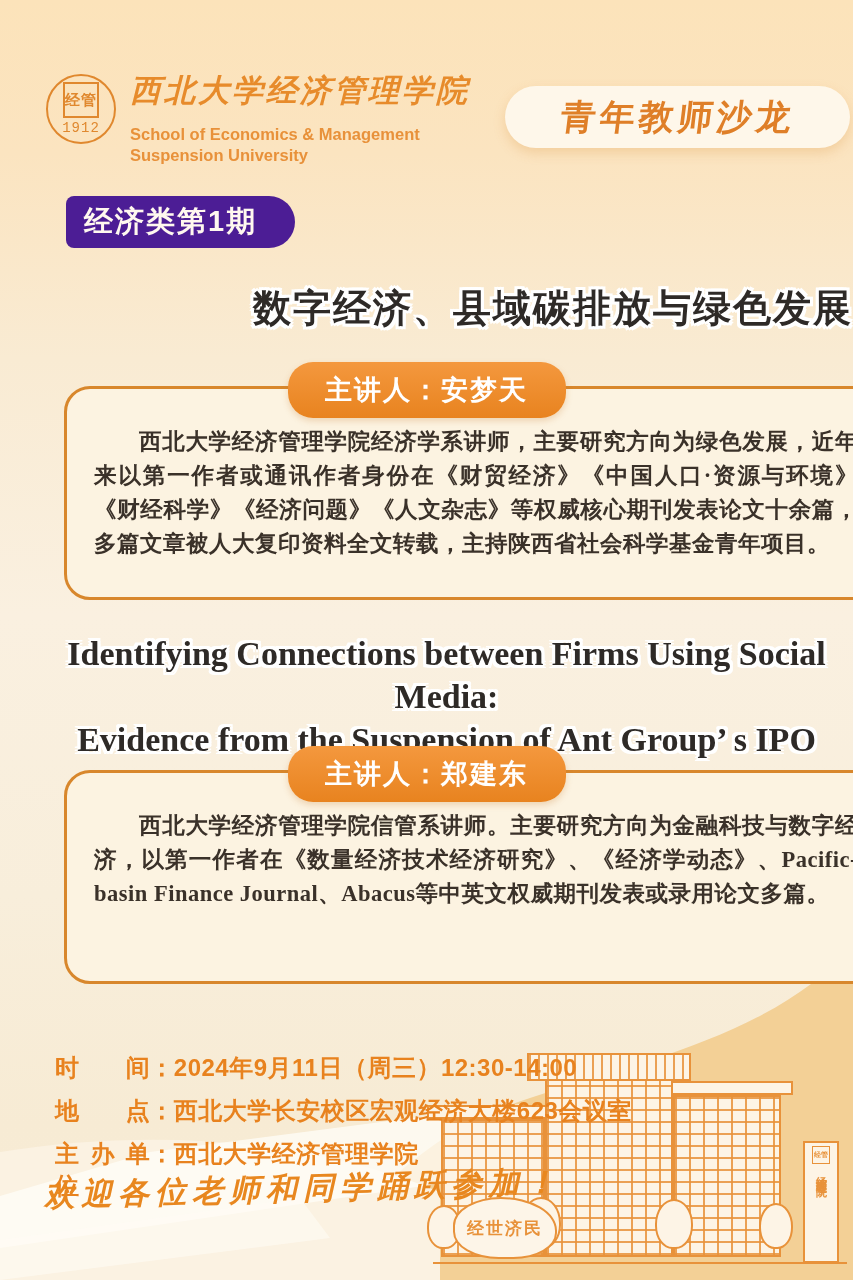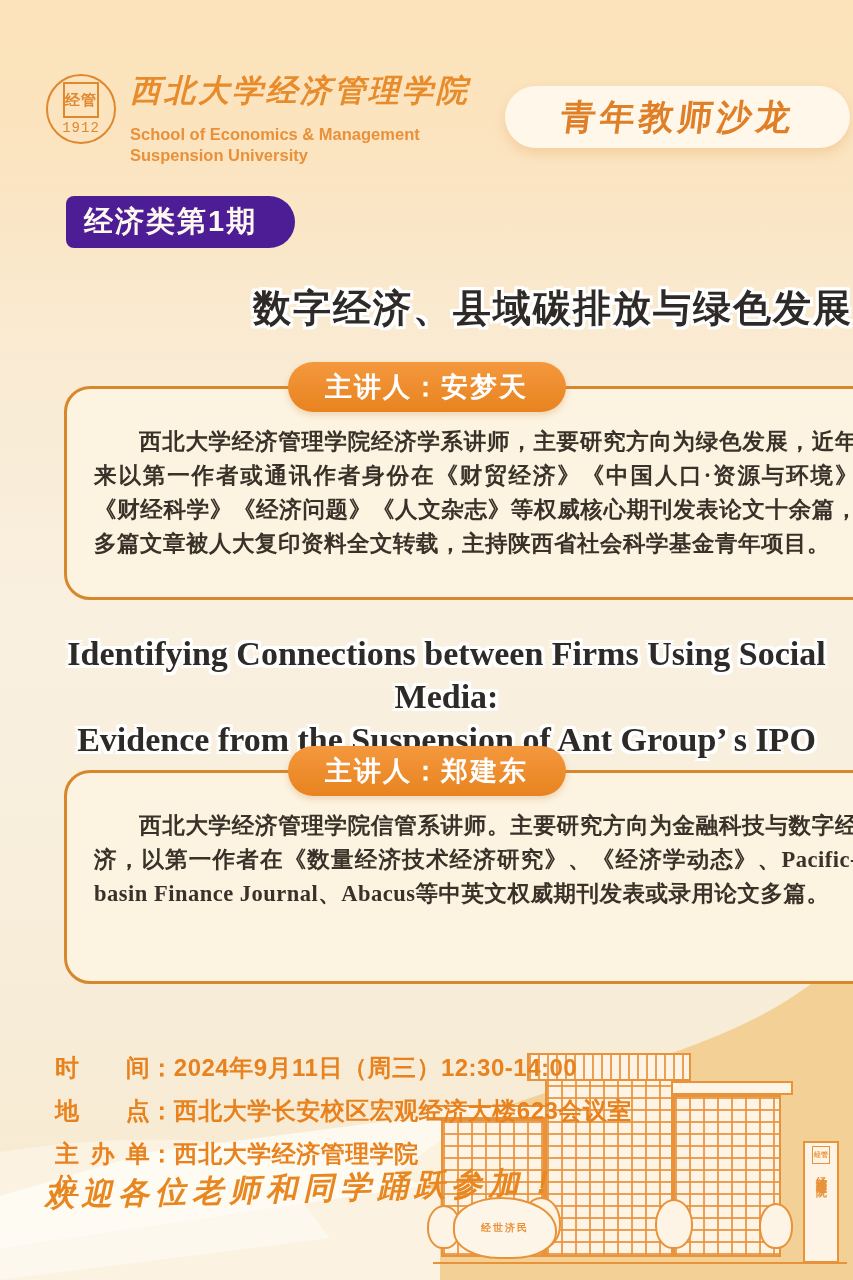--- a/index.html
+++ b/index.html
@@ -43,21 +43,21 @@
                font-family:"Liberation Serif","DejaVu Serif",serif;
                font-size:38px; font-weight:900; letter-spacing:2px; }
   .en-title{ position:absolute; left:0; right:0; top:632px; text-align:center; z-index:3;
              font-family:"Liberation Serif","DejaVu Serif",serif;
              font-size:34px; font-weight:900; line-height:43px;padding-left:40px; }
 
   
   .speaker-box{ position:absolute; left:64px; width:824px; height:214px; z-index:2;
                 border:3px solid #d8872c; border-radius:26px; background:#fcf3e1; }
   .box1{ top:386px; }  .box2{ top:770px; }
-  .speaker-badge{ position:absolute; left:50%; transform:translateX(-50%); width:278px; height:50px; z-index:4;
+  .speaker-badge{ position:absolute; left:50%; transform:translateX(-50%); width:278px; height:56px; z-index:4;
                   background:linear-gradient(180deg,#f4983e,#e8831f); border-radius:25px;
                   display:flex; align-items:center; justify-content:center;
                   color:#fff; font-size:27px; font-weight:900; letter-spacing:2px;
                   box-shadow:0 3px 6px rgba(200,120,40,.25); }
   .badge1{ top:362px; } .badge2{ top:746px; }
   .bio{ padding:36px 27px 0 27px; font-family:"Liberation Serif","DejaVu Serif",serif;
         font-weight:bold; font-size:22.5px; line-height:34px; color:#3a3129;
         text-align:justify; text-indent:2em; letter-spacing:.5px; }
 
   
@@ -100,21 +100,21 @@
           border:2.5px solid #e8923a; background:#fdf4e5; display:flex; flex-direction:column;
           align-items:center; padding-top:3px; color:#e8923a; }
   .bsign .sq{ width:18px; height:18px; border:1.5px solid #e8923a; font-size:7px; line-height:8px;
               display:flex; align-items:center; justify-content:center; font-weight:bold; }
   .bsign .vtxt{ writing-mode:vertical-rl; font-size:11px; font-weight:bold; letter-spacing:2px; margin-top:3px;
                 font-family:"Liberation Serif","DejaVu Serif",serif; }
   .bsign .arr{ font-size:12px; margin-top:2px; }
   .rock{ position:absolute; left:30px; top:150px; width:104px; height:62px;
          border:2px solid #e8923a; background:#fdf5e8; border-radius:46% 54% 42% 44%;
          display:flex; align-items:center; justify-content:center;
-         color:#e8923a; font-size:10px; font-weight:bold; letter-spacing:2px;
+         color:#e8923a; font-size:17px; font-weight:bold; letter-spacing:2px;
          font-family:"Liberation Serif","DejaVu Serif",serif; }
   .ground{ position:absolute; left:10px; right:6px; bottom:8px; border-bottom:2.5px solid #e8923a; }
 </style>
 </head>
 <body>
 
 <svg class="waves" viewBox="0 0 853 1280" aria-hidden="true">
   <path d="M853 945 C 780 1030, 650 1060, 530 1098 C 430 1130, 365 1195, 305 1280 L853 1280 Z" fill="#f3d096"></path>
   <path d="M0 1152 C 150 1128, 310 1138, 440 1192 L 440 1280 L 0 1280 Z" fill="#fbf2e2"></path>
   <path d="M0 1196 L 150 1152 L 520 1104 L 545 1168 L 0 1248 Z" fill="rgba(255,253,248,0.75)"></path>

